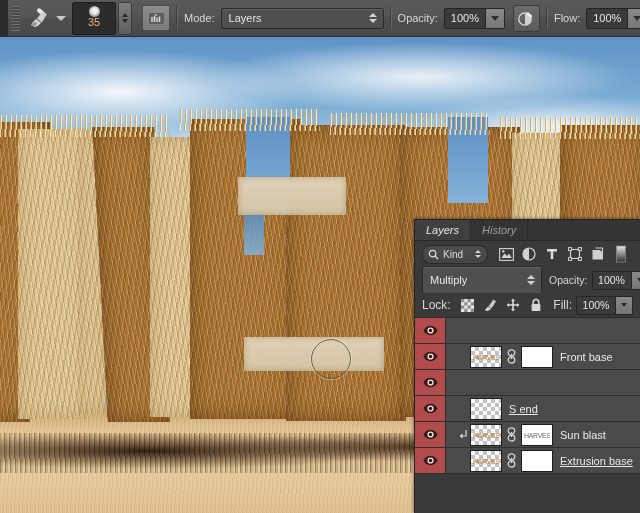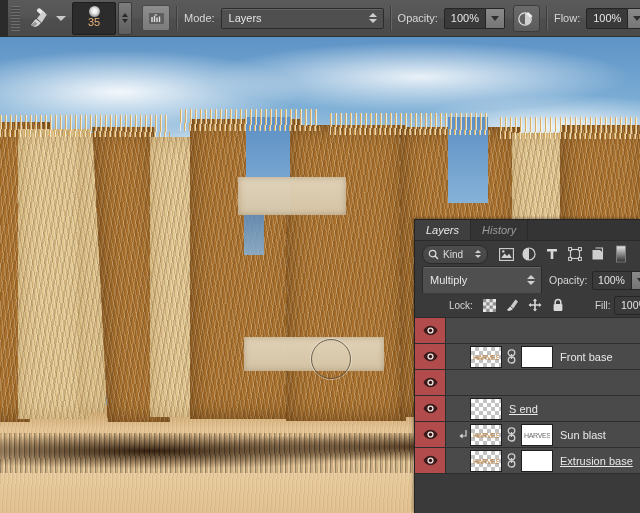--- a/index.html
+++ b/index.html
@@ -201,21 +201,21 @@
     display:flex;align-items:center;justify-content:center;color:#e3e3e3;font-size:10.5px;
     box-sizing:border-box;flex:none;border-radius:2px 0 0 2px;margin-left:4px;
   }
   .mini-drop{
     height:19px;width:17px;border:1px solid #252525;border-left:none;border-radius:0 2px 2px 0;
     background:linear-gradient(#8a8a8a,#757575);display:flex;align-items:center;justify-content:center;
     box-sizing:border-box;flex:none;
   }
   .mini-drop i{width:0;height:0;border-left:3px solid transparent;border-right:3px solid transparent;border-top:4px solid #2b2b2b;}
   .lock-row{height:24px;background:#3a3a3a;border-bottom:1px solid #2b2b2b;}
-  .lock-label{font-size:10px;color:#d6d6d6;flex:none;margin-left:27px;}
+  .lock-label{font-size:12px;color:#d6d6d6;flex:none;}
   .lock-ico{width:19px;height:18px;display:flex;align-items:center;justify-content:center;flex:none;margin-left:4px;}
 
   .layer-list{flex:1;overflow:hidden;background:#3a3a3a;}
   .layer-row{
     height:26px;display:flex;align-items:center;border-bottom:1px solid #2e2e2e;
     background:#4a4a4a;box-sizing:border-box;
   }
   .layer-row.selected{background:#5c6a7d;}
   .eye-cell{
     width:30px;height:100%;flex:none;background:#b24c4c;

